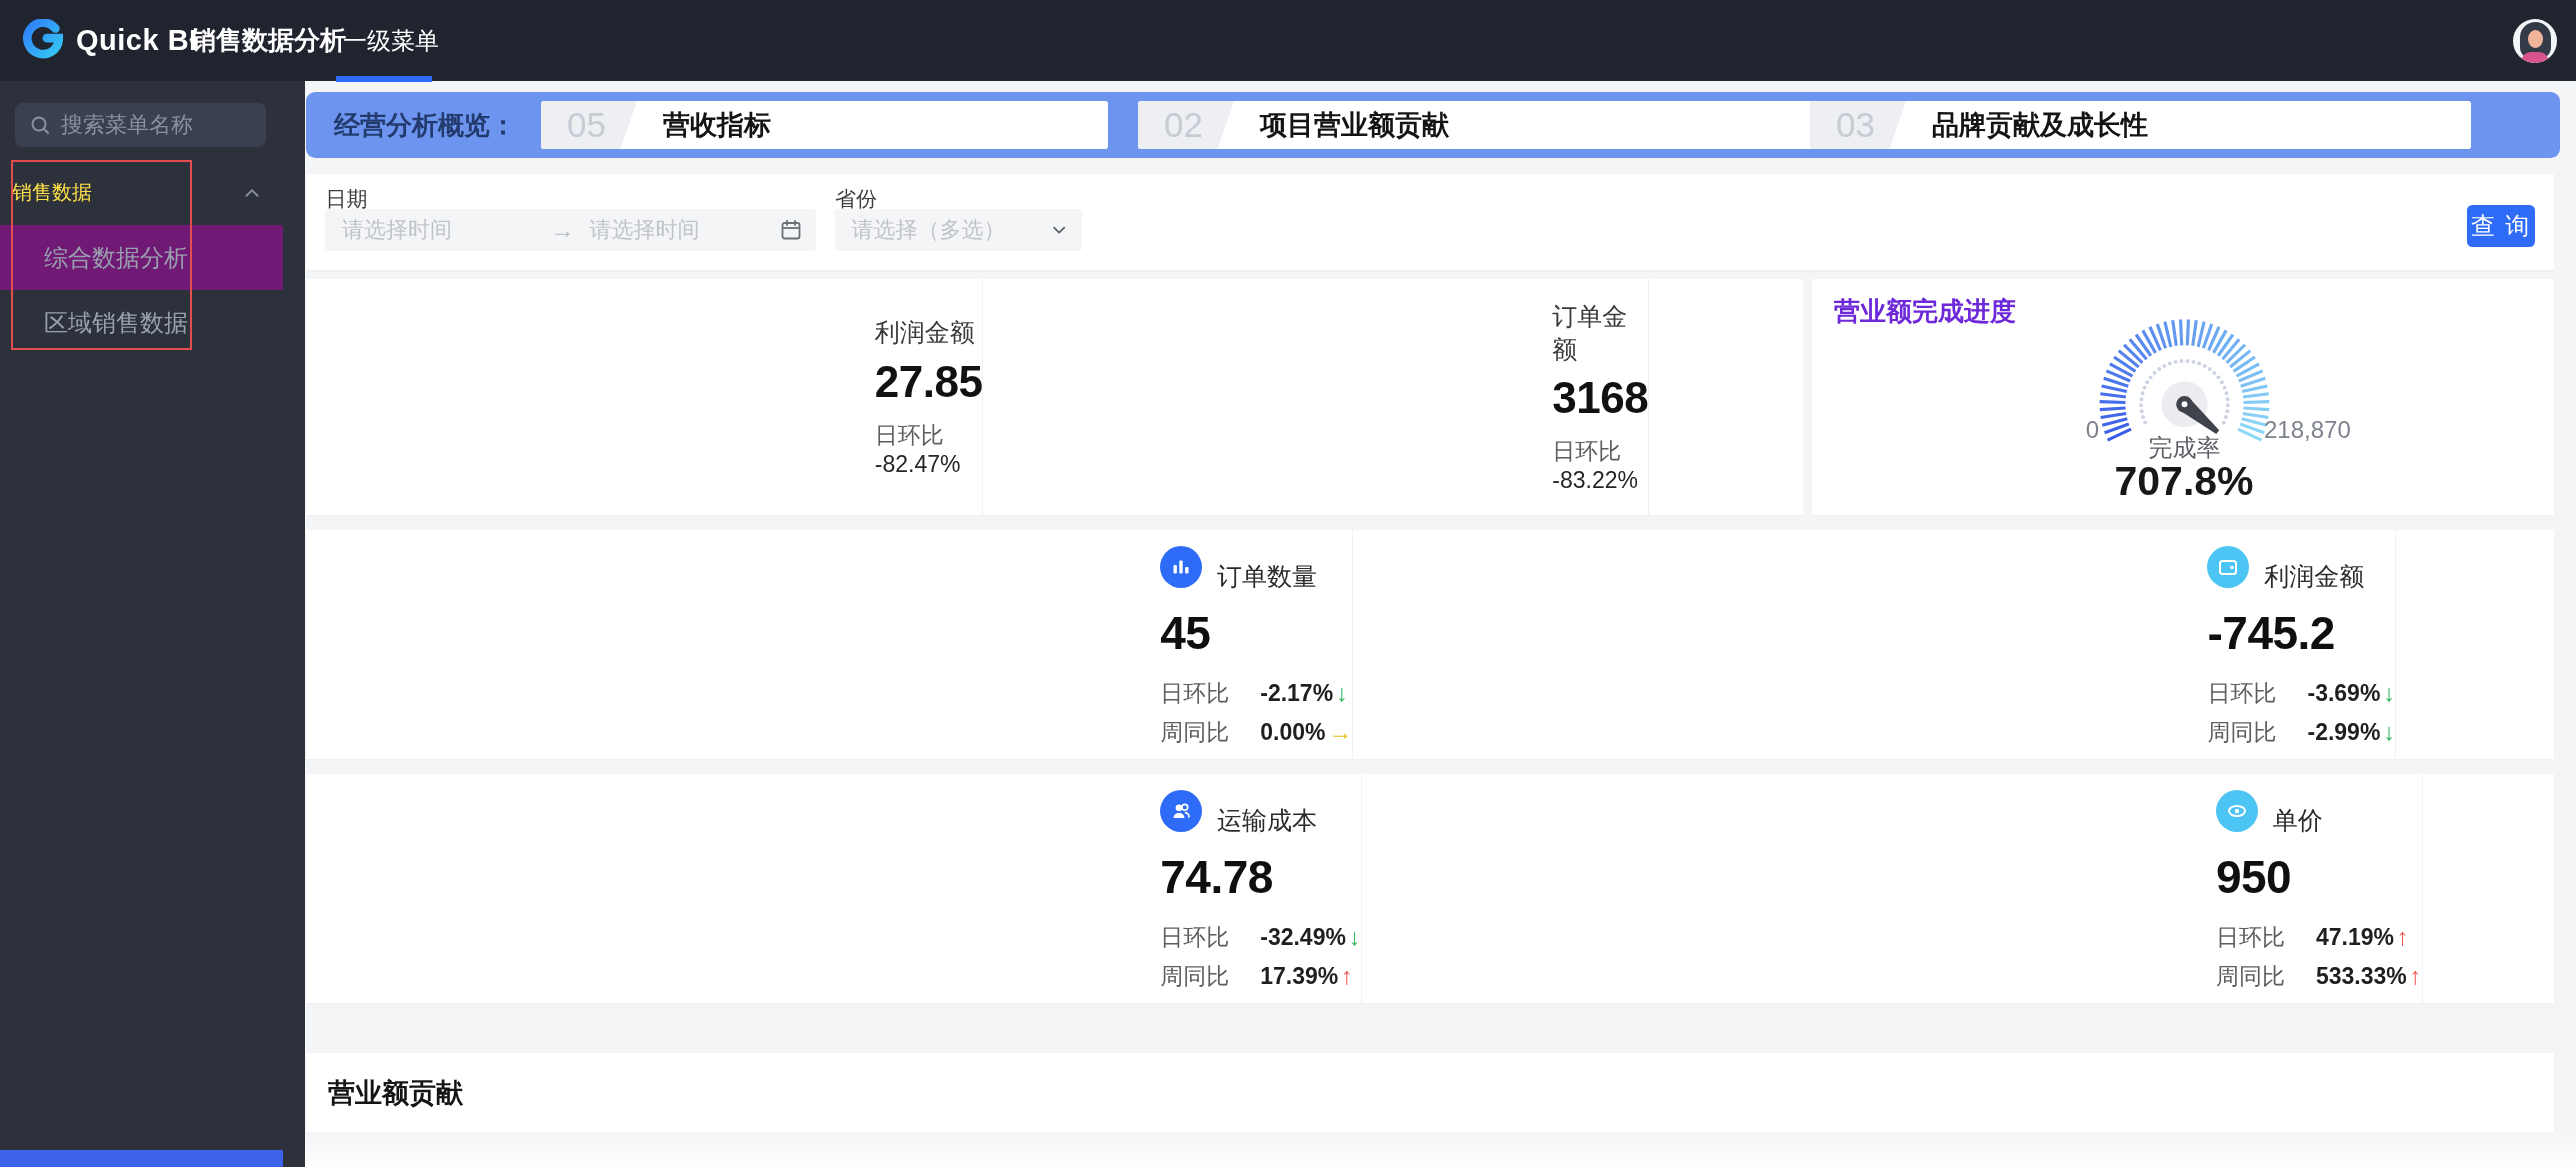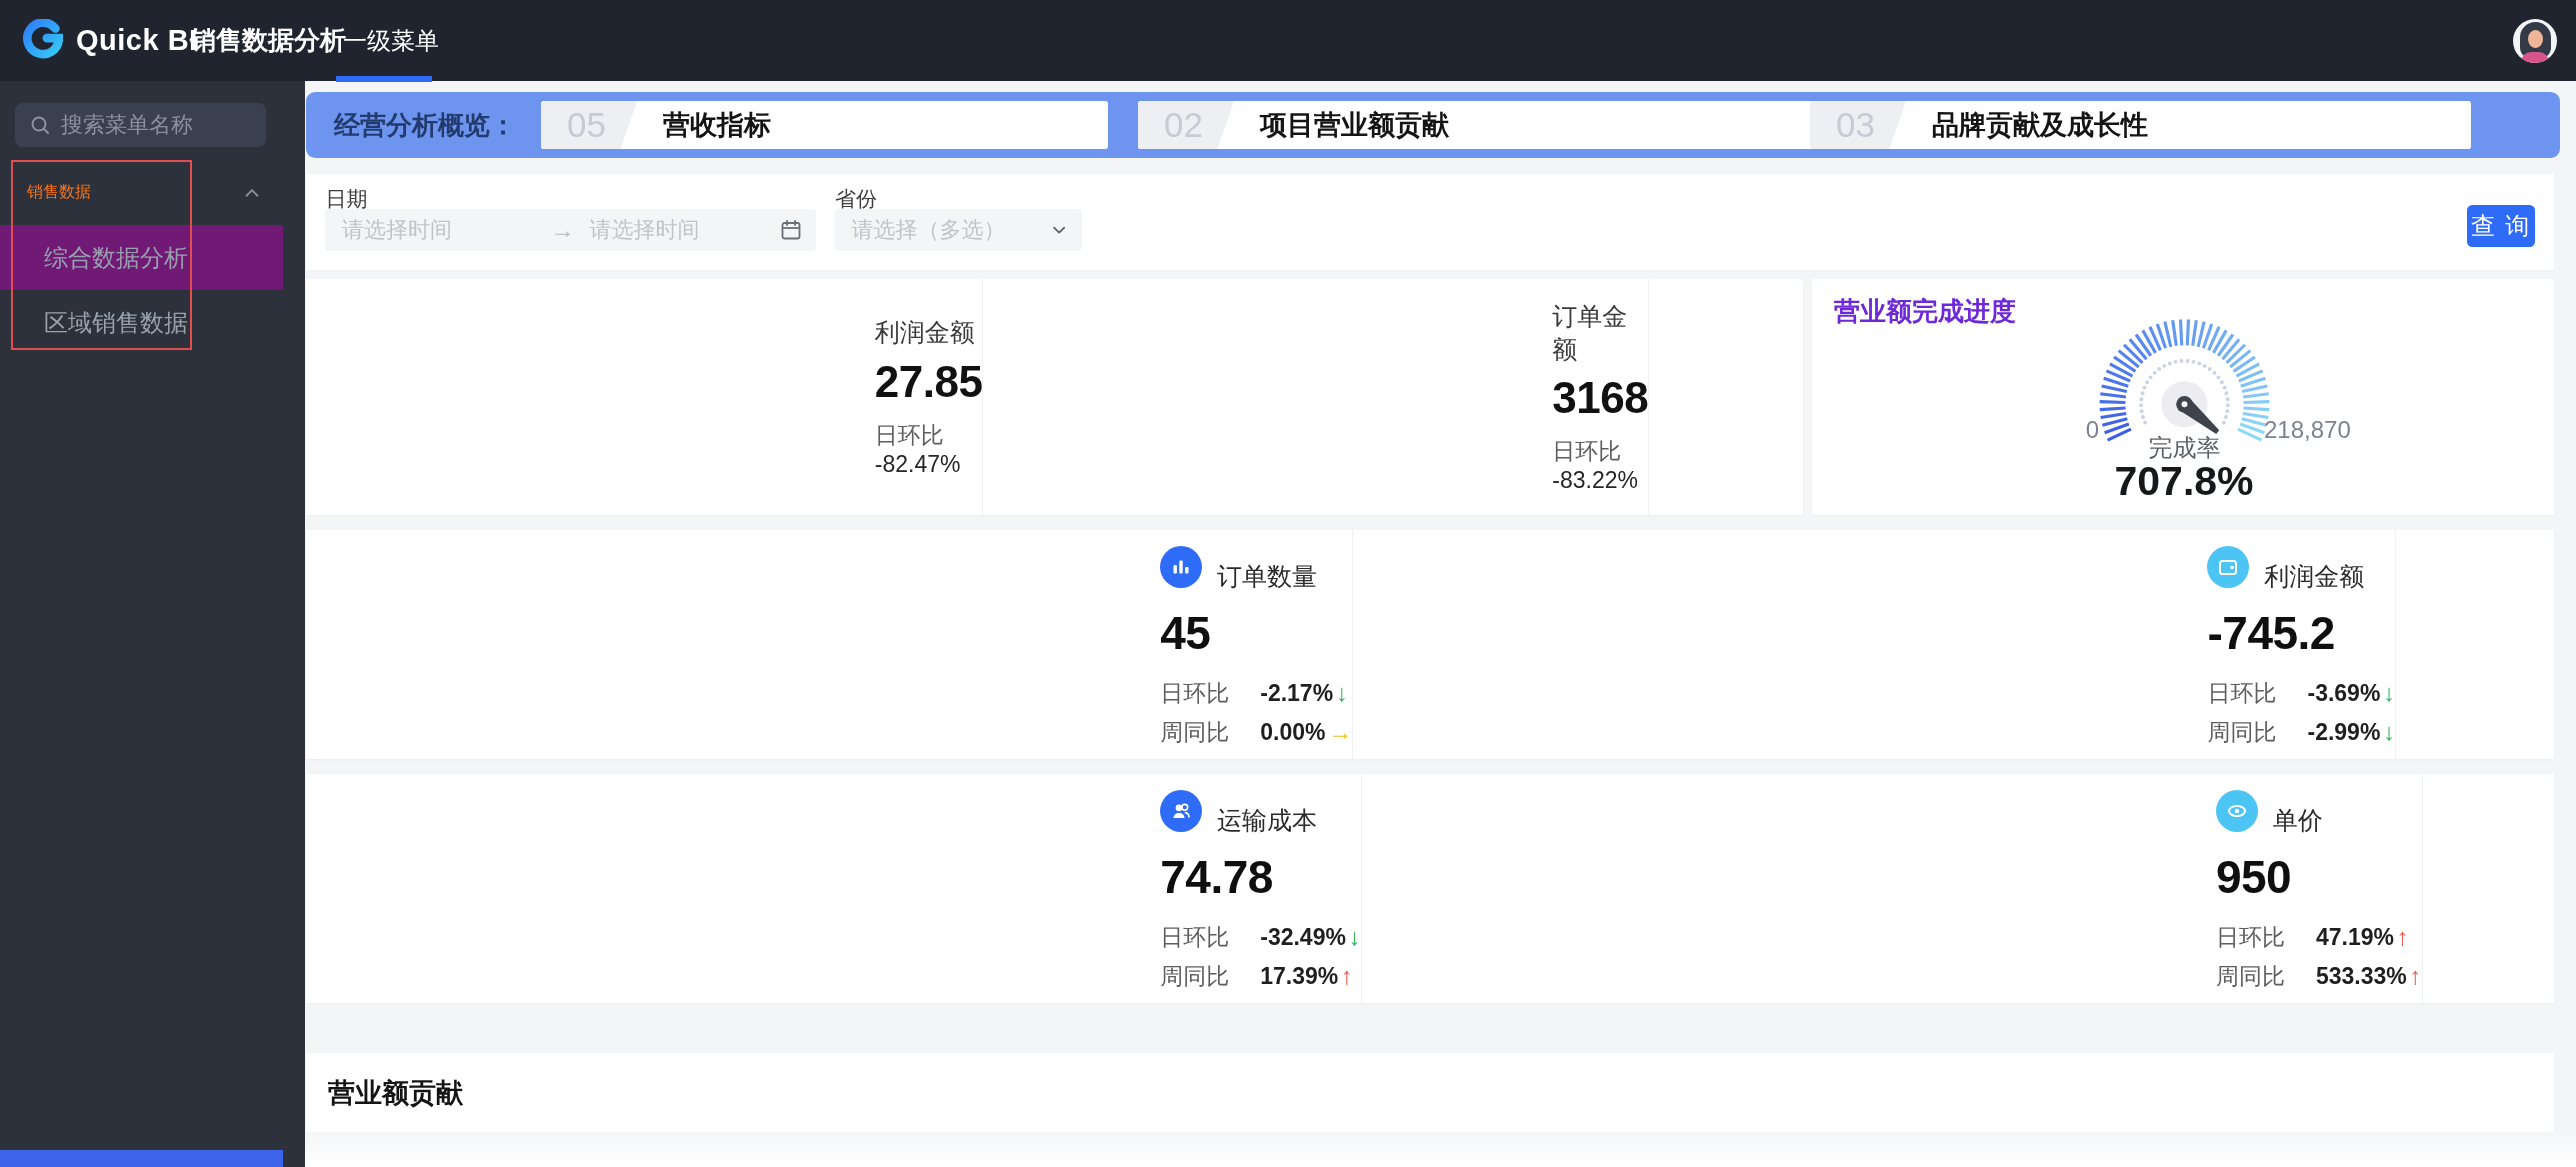--- a/index.html
+++ b/index.html
@@ -17,21 +17,21 @@
   .av-hair { position:absolute; left:6.5px; top:3.7px; width:31px; height:37px; background:#333a48; border-radius:15.7px 15.7px 12px 12px; }
   .av-face { position:absolute; left:14.8px; top:11px; width:14.8px; height:18.5px; background:#f0b498; border-radius:50%; }
   .av-shirt { position:absolute; left:8.3px; top:33px; width:28px; height:13px; background:#d9548c; border-radius:10.2px 10.2px 0 0; }
 
   
   .sidebar { position:absolute; left:0; top:81px; width:305px; height:1086px; background:#2c313c; z-index:10; }
   .side-search { position:absolute; left:14.8px; top:22px; width:251px; height:44px; background:#3a4050; border-radius:7.4px; display:flex; align-items:center; cursor:text; }
   .side-search svg { margin-left:13px; }
   .side-search .ph { margin-left:9.2px; font-size:22px; color:#8a91a0; }
   .side-group { position:absolute; left:0; top:79px; width:283px; height:65px; display:flex; align-items:center; cursor:pointer; }
-  .side-group .lbl { margin-left:27px; font-size:16px; color:#f97316; }
+  .side-group .lbl { margin-left:12px; font-size:20px; color:#fde047; }
   .side-group svg { position:absolute; right:20.3px; }
   .side-item { position:absolute; left:0; width:283px; height:65px; display:flex; align-items:center; cursor:pointer; }
   .side-item .lbl { margin-left:44px; font-size:24px; color:#99a1af; }
   .side-item.active { background:#701a75; }
   .annotation-box { position:absolute; left:11px; top:79px; width:181px; height:190px; border:2.8px solid #e34d4d; z-index:15; pointer-events:none; }
   .side-accent { position:absolute; left:0; top:1069px; width:283px; height:16.6px; background:#3d63ea; }
 
   
   .ov-strip { position:absolute; left:306px; top:92px; width:2254px; height:66px; background:#6d95ef; border-radius:9.2px; z-index:5; }
   .ov-label { position:absolute; left:28px; top:0; height:66px; line-height:66px; font-size:26px; font-weight:bold; color:#223a6d; }

